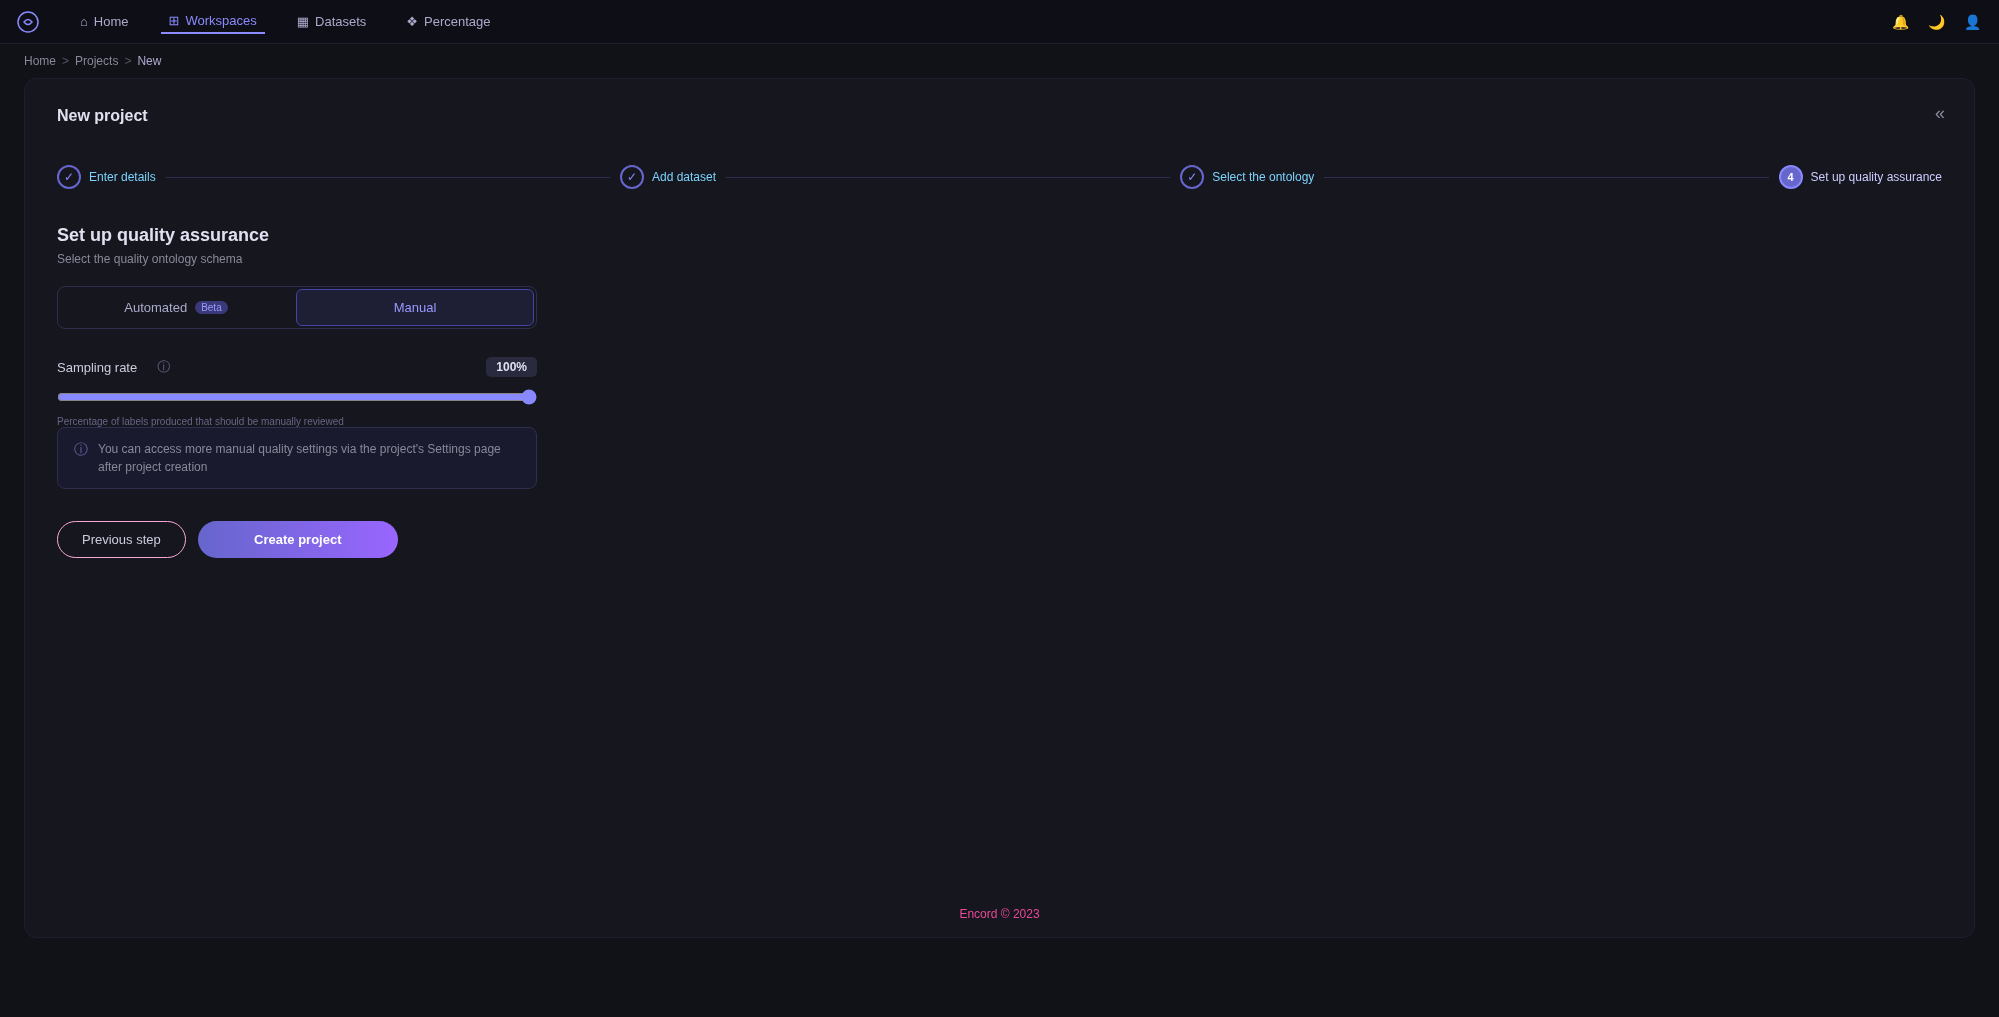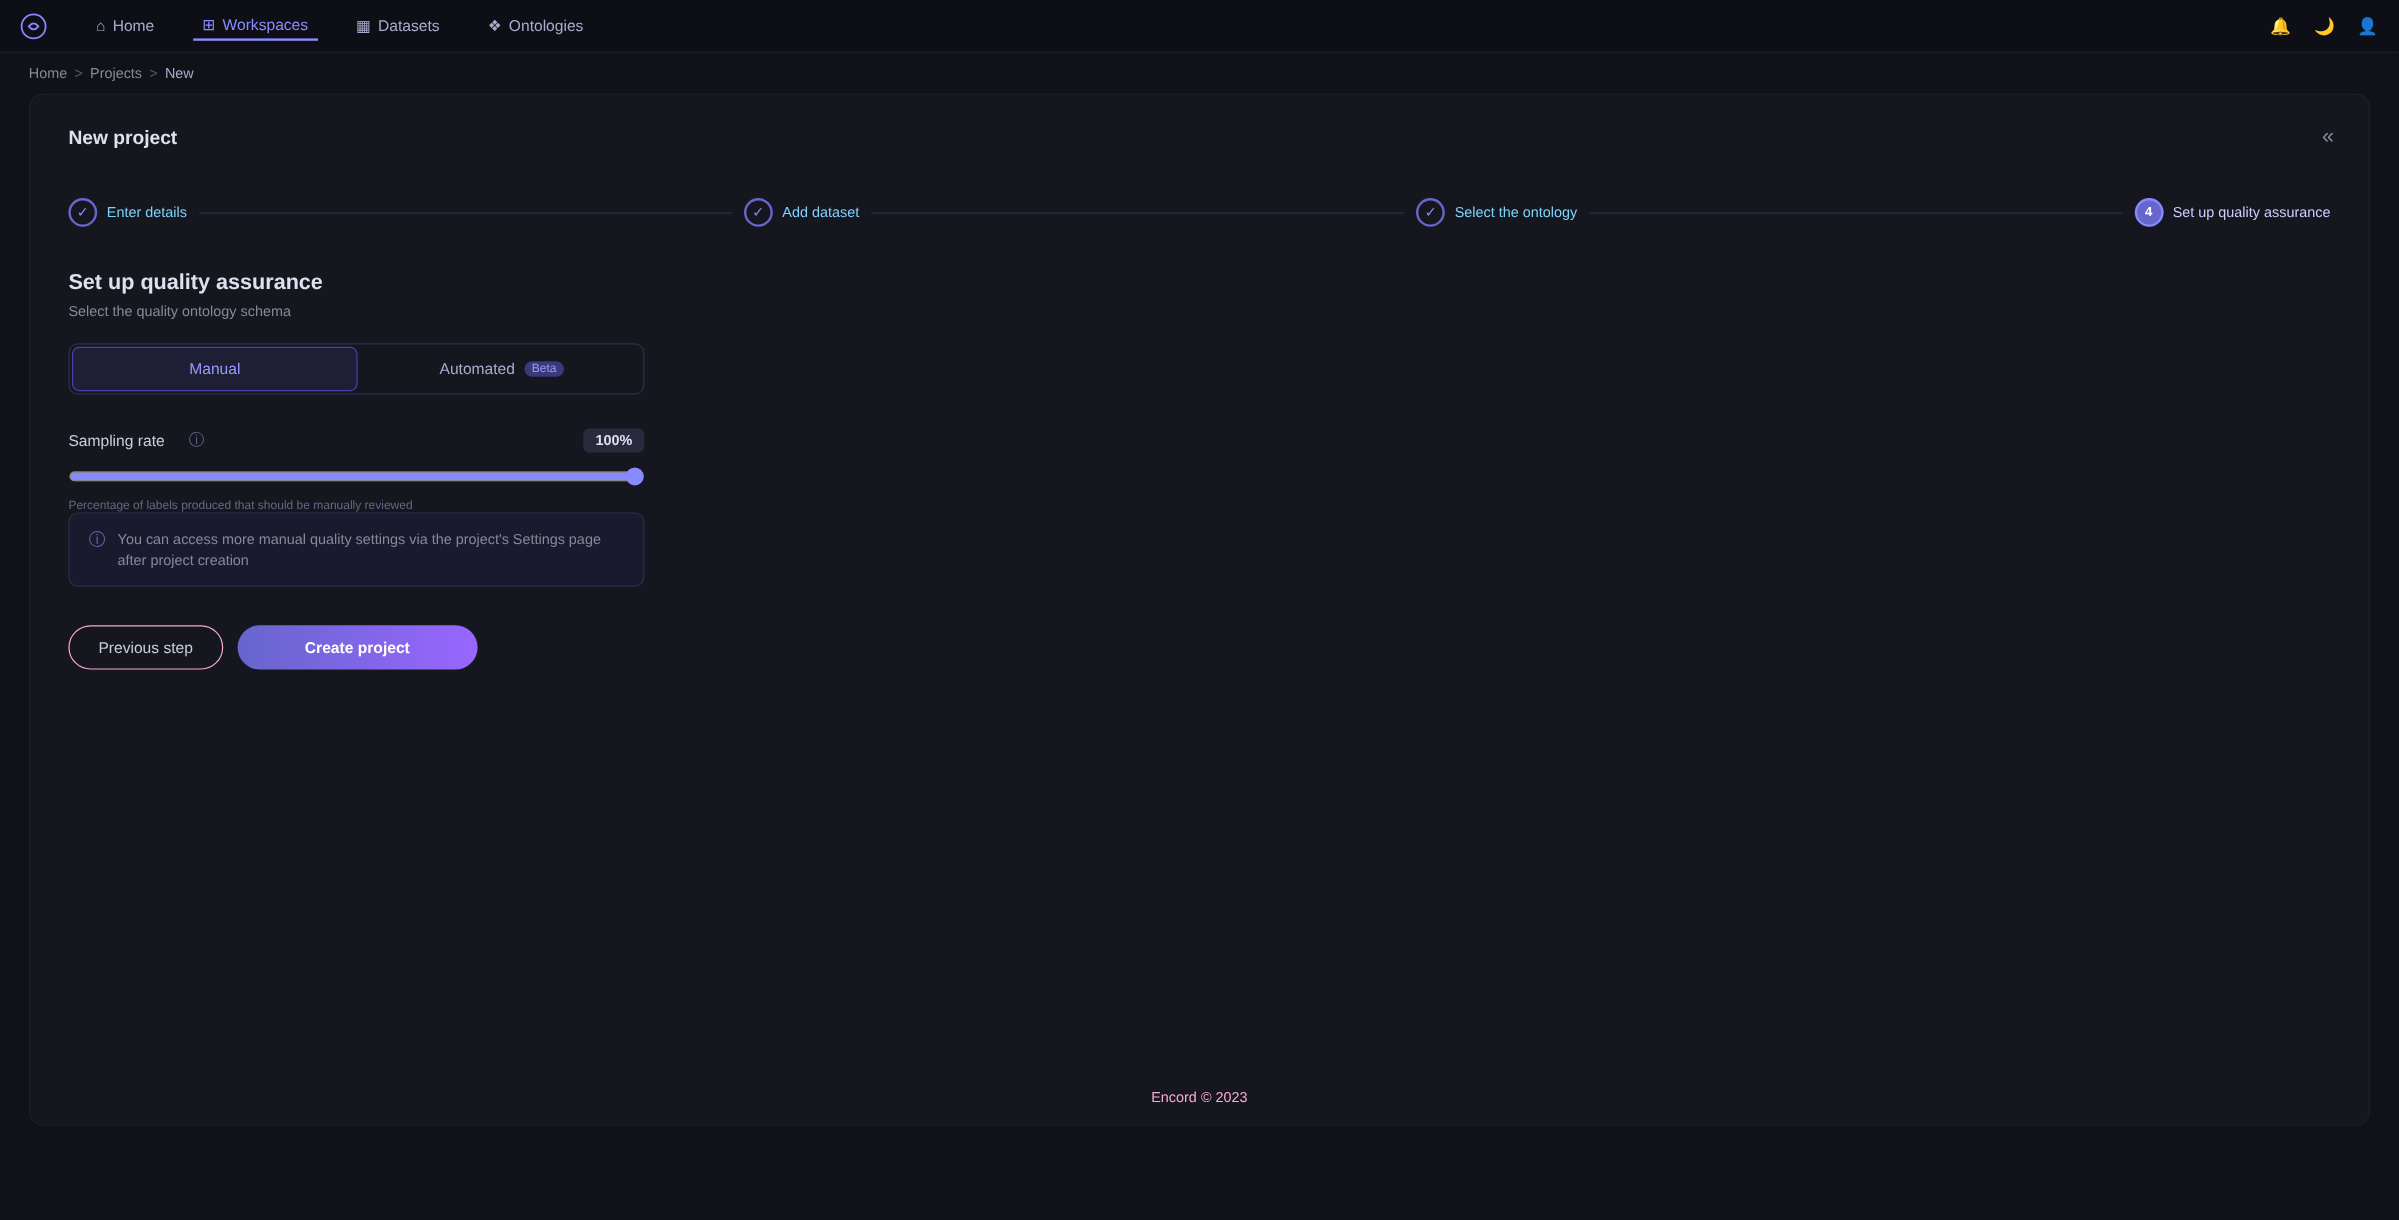--- a/index.html
+++ b/index.html
@@ -298,21 +298,21 @@
       font-weight: 600;
       cursor: pointer;
       min-width: 200px;
     }
 
     
     .footer {
       text-align: center;
       padding: 16px;
       font-size: 12px;
-      color: #f9a8d4;
+      color: #ec4899;
       position: absolute;
       bottom: 0;
       left: 0;
       right: 0;
     }
 
     
     .check-icon {
       font-size: 12px;
     }
@@ -335,21 +335,21 @@
   <a class="nav-item active">
     <span>⊞</span>
     <span>Workspaces</span>
   </a>
   <a class="nav-item">
     <span>▦</span>
     <span>Datasets</span>
   </a>
   <a class="nav-item">
     <span>❖</span>
-    <span>Ontologies</span>
+    <span>Percentage</span>
   </a>
 
   <div class="nav-right">
     <div class="nav-icon">🔔</div>
     <div class="nav-icon">🌙</div>
     <div class="nav-icon">👤</div>
   </div>
 </nav>
 
 <div class="breadcrumb">
@@ -393,25 +393,25 @@
     <div class="step">
       <div class="step-circle active">4</div>
       <span class="step-label active">Set up quality assurance</span>
     </div>
   </div>
 
   <div class="section-title">Set up quality assurance</div>
   <div class="section-subtitle">Select the quality ontology schema</div>
 
   <div class="qa-tabs">
-    <button class="qa-tab active">Manual</button>
     <button class="qa-tab">
       <span>Automated</span>
       <span class="beta-badge">Beta</span>
     </button>
+    <button class="qa-tab active">Manual</button>
   </div>
 
   <div class="sampling-row" style="width:480px;">
     <span class="sampling-label">Sampling rate</span>
     <span class="info-icon">ⓘ</span>
     <div class="sampling-value-box">100%</div>
   </div>
 
   <div class="slider-container">
     <input type="range" min="0" max="100" value="100" style="width: 480px; accent-color: rgb(136, 136, 255);">

